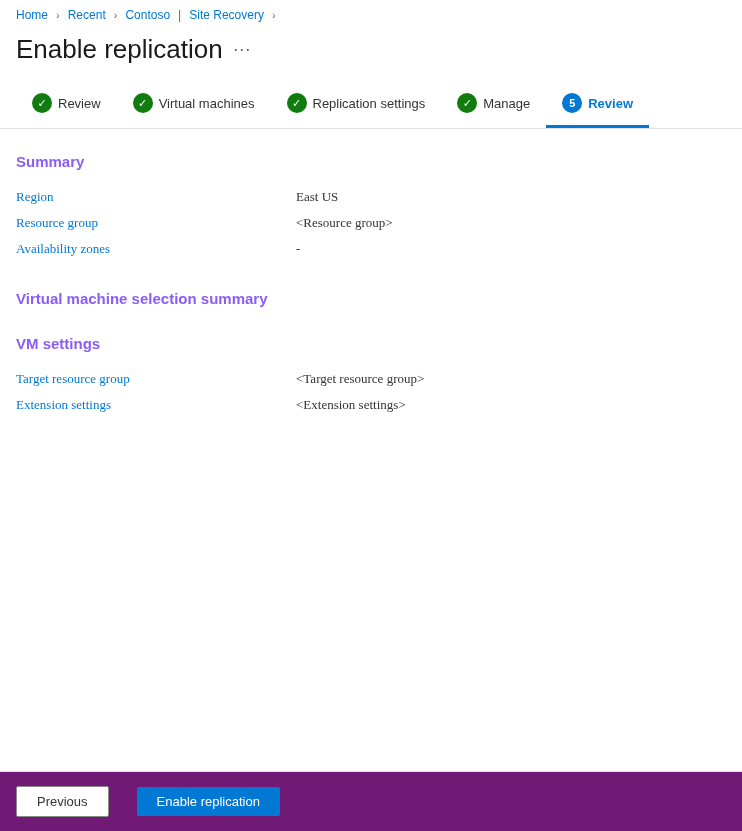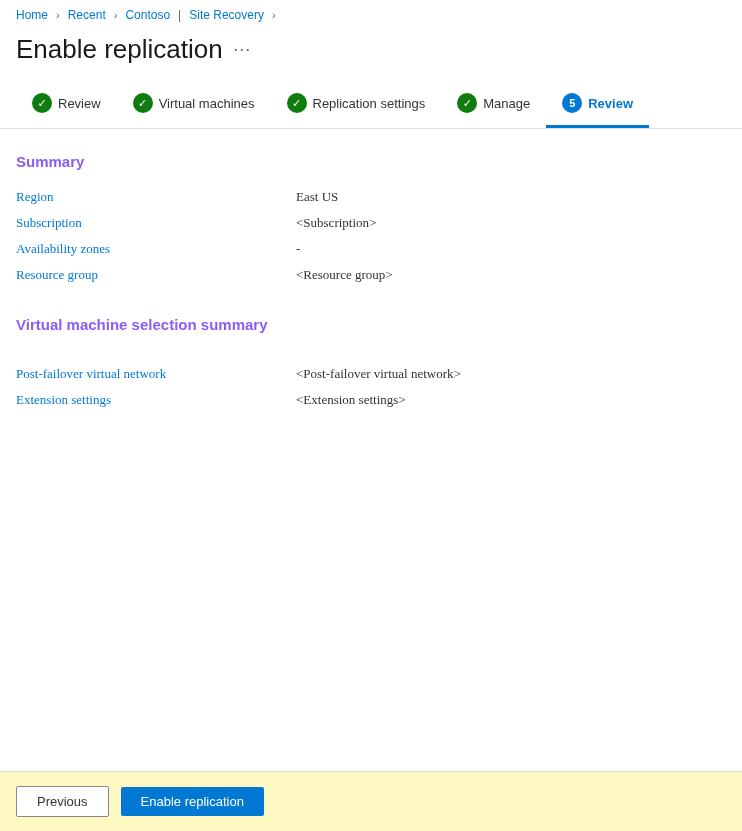--- a/index.html
+++ b/index.html
@@ -127,25 +127,25 @@
     .link-value {
       color: #0078d4;
       cursor: pointer;
     }
 
     .footer {
       position: fixed;
       bottom: 0;
       width: 742px;
       border-top: 1px solid #e0e0e0;
-      background: #fef9c3;
+      background: #701a75;
       padding: 14px 16px;
       display: flex;
       align-items: center;
-      gap: 12px;
+      gap: 28px;
     }
     .btn-previous {
       padding: 7px 20px;
       border: 1px solid #8a8a8a;
       background: #fff;
       color: #333;
       font-size: 13px;
       cursor: pointer;
       border-radius: 2px;
     }
@@ -213,45 +213,42 @@
 
   <div class="section">
     <div class="section-title">Summary</div>
     <table class="summary-table">
       <tbody id="summary-rows">
           <tr>
             <td>Region</td>
             <td>East US</td>
           </tr>
           <tr>
-            <td>Subscription</td>
-            <td>&lt;Subscription&gt;</td>
+            <td>Resource group</td>
+            <td>&lt;Resource group&gt;</td>
           </tr>
           <tr>
             <td>Availability zones</td>
             <td>-</td>
           </tr>
-          <tr>
-            <td>Resource group</td>
-            <td>&lt;Resource group&gt;</td>
-          </tr>
         </tbody>
     </table>
   </div>
 
   <div class="section">
     <div class="section-title">Virtual machine selection summary</div>
   </div>
 
   <div class="section">
+    <div class="section-title">VM settings</div>
     <table class="summary-table">
       <tbody id="vm-settings-rows">
           <tr>
-            <td>Post-failover virtual network</td>
-            <td>&lt;Post-failover virtual network&gt;</td>
+            <td>Target resource group</td>
+            <td>&lt;Target resource group&gt;</td>
           </tr>
           <tr>
             <td>Extension settings</td>
             <td>&lt;Extension settings&gt;</td>
           </tr>
         </tbody>
     </table>
   </div>
 
 </div>

